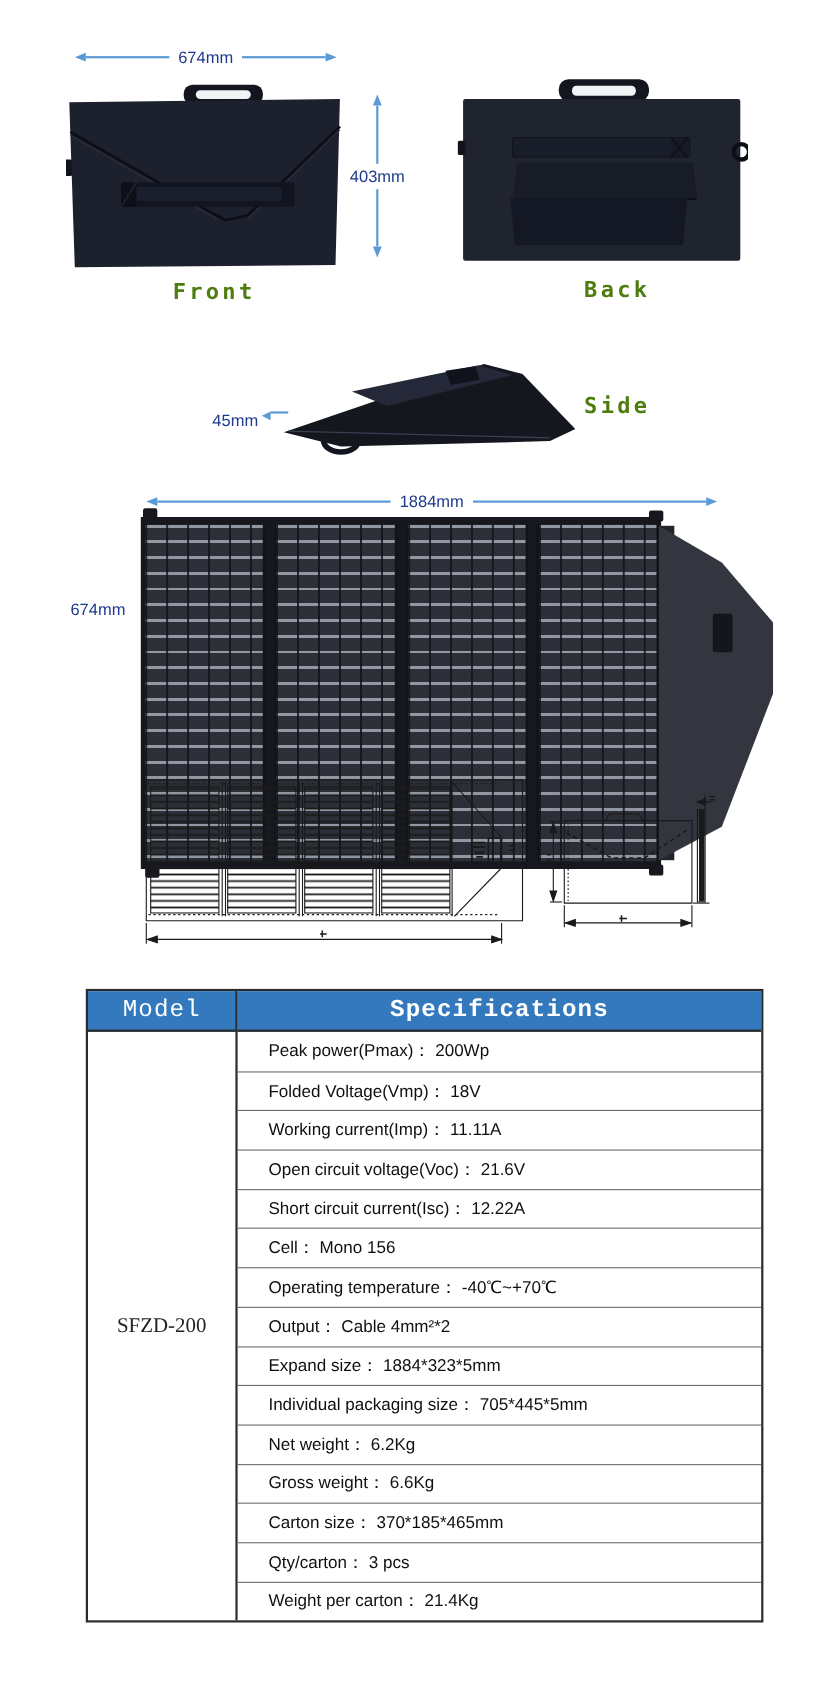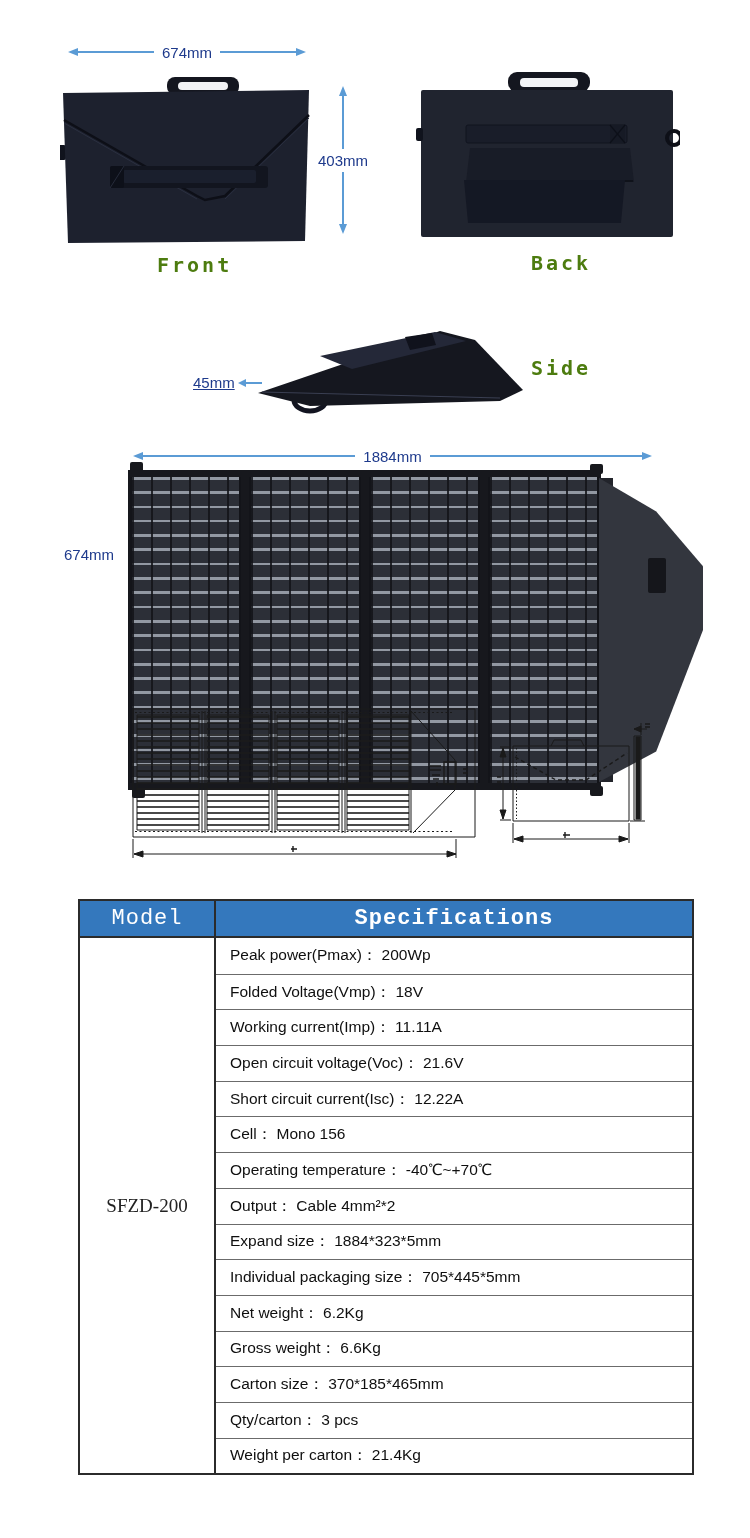--- a/index.html
+++ b/index.html
@@ -11,21 +11,21 @@
   .hdim{position:absolute;display:flex;align-items:center;height:16px;}
   .hdim .line{flex:1;height:2px;background:#5b9bd5;}
   .hdim .lbl{padding:0 8px;white-space:nowrap;}
   .ah-l{width:0;height:0;border-top:4px solid transparent;border-bottom:4px solid transparent;border-right:10px solid #5b9bd5;}
   .ah-r{width:0;height:0;border-top:4px solid transparent;border-bottom:4px solid transparent;border-left:10px solid #5b9bd5;}
   .vdim{position:absolute;display:flex;flex-direction:column;align-items:center;}
   .vdim .vline{width:2px;background:#5b9bd5;flex:1;}
   .vdim .lbl{padding:3px 0;white-space:nowrap;background:#fff;}
   .ah-u{width:0;height:0;border-left:4px solid transparent;border-right:4px solid transparent;border-bottom:10px solid #5b9bd5;}
   .ah-d{width:0;height:0;border-left:4px solid transparent;border-right:4px solid transparent;border-top:10px solid #5b9bd5;}
-  .leader{position:absolute;display:flex;align-items:center;text-decoration:underline;}
+  .leader{position:absolute;display:flex;align-items:flex-start;}
   .leader .line{width:16px;height:2px;background:#5b9bd5;}
   .leader .lbl{padding-right:3px;}
 
   .view-label{position:absolute;font-family:"DejaVu Sans Mono","Liberation Mono",monospace;
               font-size:20px;letter-spacing:3px;color:#4d7c0f;font-weight:bold;}
 
   
   .photo{position:absolute;}
 
   .expanded-photo{position:absolute;left:128px;top:470px;width:575px;height:320px;}
@@ -46,21 +46,21 @@
   .spec-table{position:absolute;left:78px;top:899px;width:612px;border:2px solid #2b2b2b;
               display:grid;grid-template-columns:136px 1fr;background:#fff;}
   .th{background:#3478bd;color:#ffffff;font-family:"Liberation Mono","DejaVu Sans Mono",monospace;
       font-size:22px;letter-spacing:1px;display:flex;justify-content:center;align-items:center;height:35px;}
   .th-model{grid-column:1;grid-row:1;border-right:2px solid #2b2b2b;border-bottom:2px solid #2b2b2b;}
   .th-specs{grid-column:2;grid-row:1;border-bottom:2px solid #2b2b2b;font-weight:bold;}
   .model-cell{grid-column:1;grid-row:2;border-right:2px solid #2b2b2b;display:flex;justify-content:center;
               align-items:center;font-family:"Liberation Serif",serif;font-size:19px;color:#222;}
   .rows{grid-column:2;grid-row:2;}
   .srow{height:35.7px;border-top:1px solid #6b6b6b;display:flex;align-items:center;
-        padding-left:14px;font-size:15.5px;color:#0f0f0f;box-sizing:border-box;}
+        padding-left:28px;font-size:15.5px;color:#0f0f0f;box-sizing:border-box;}
   .srow:first-child{border-top:none;}
 
   svg{position:absolute;}
   .sketch line,.sketch path,.sketch rect,.sketch polyline{vector-effect:non-scaling-stroke;}
 </style>
 </head>
 <body>
 
 <div class="canvas">
 

